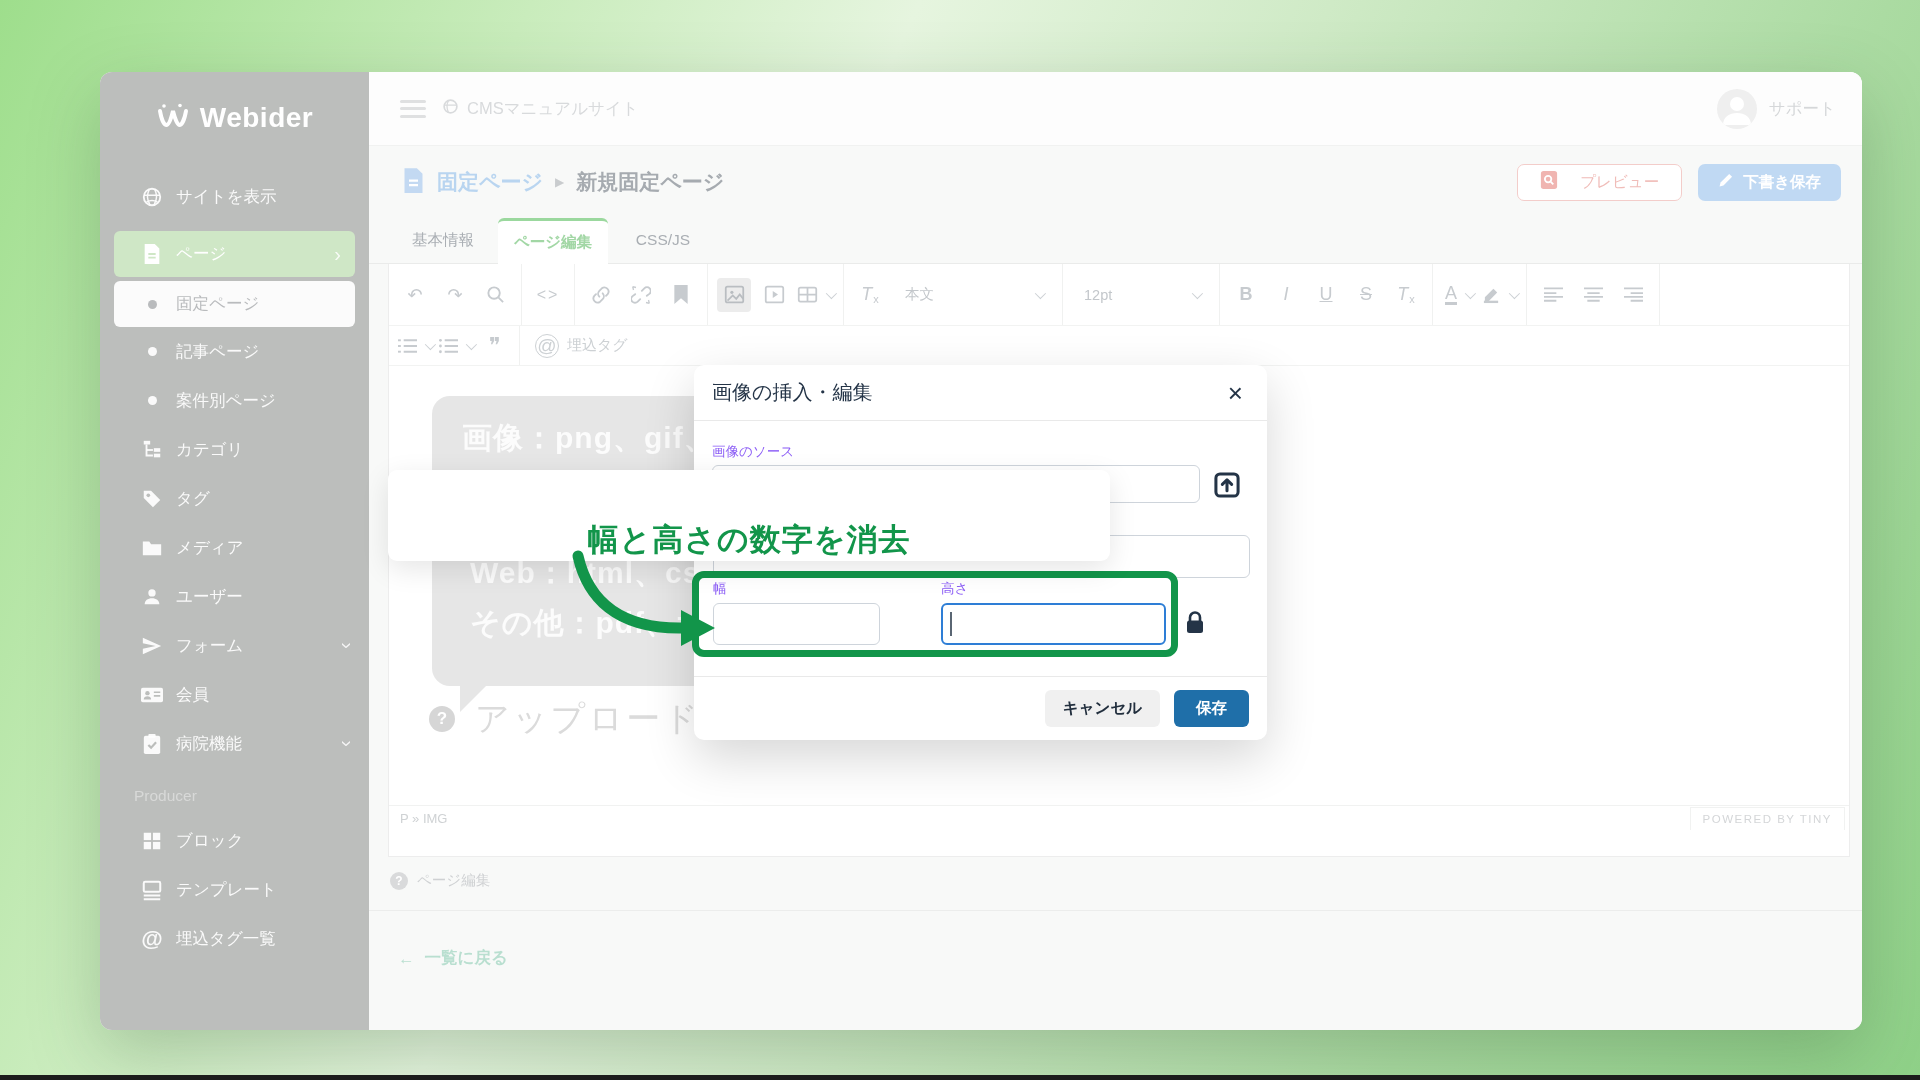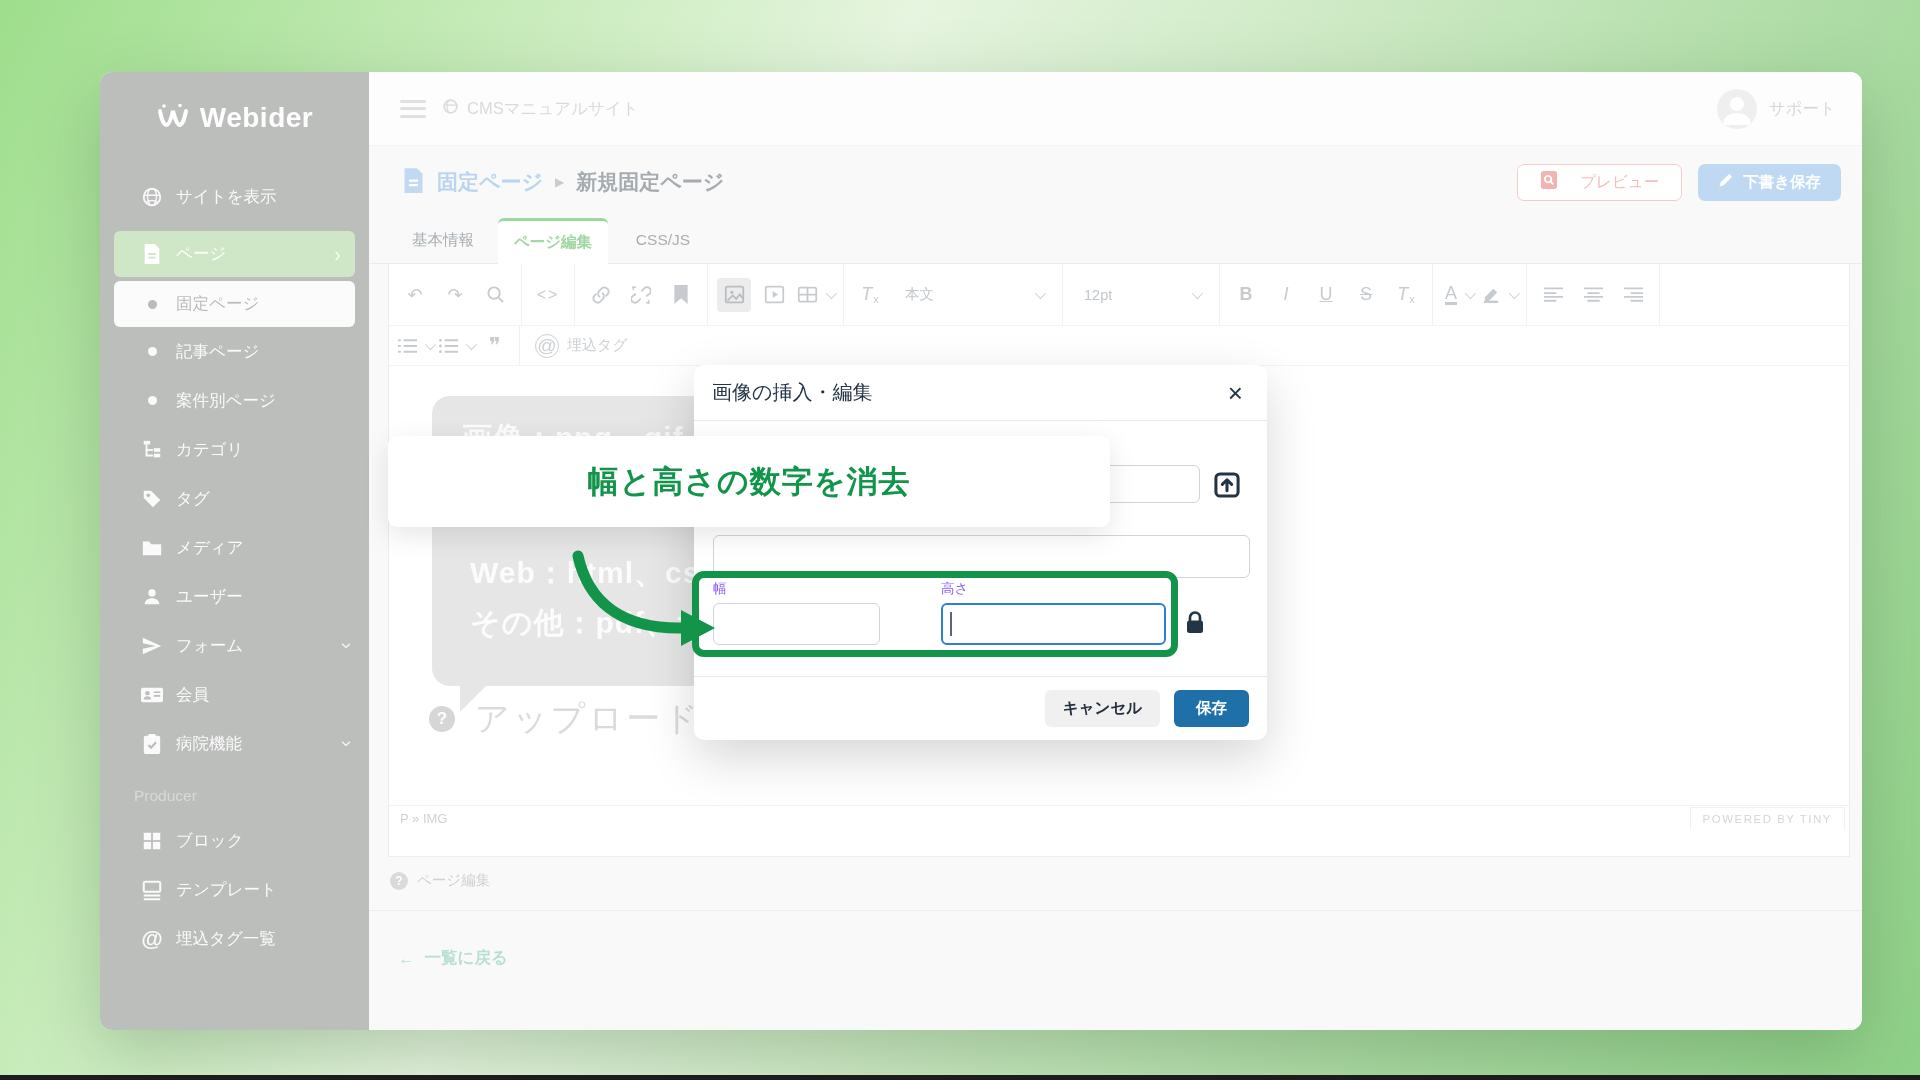--- a/index.html
+++ b/index.html
@@ -124,22 +124,22 @@
   .lock{position:absolute;left:490px;top:245px;color:var(--navy,#243447);cursor:pointer;}
   .green-box{position:absolute;left:-2px;top:206px;width:486px;height:86px;border:7px solid var(--anno-green,#12954a);
     border-radius:12px;z-index:6;pointer-events:none;}
   .m-footer-line{position:absolute;left:0;right:0;top:311px;border-top:1px solid #e9e9e9;}
   .m-btn{position:absolute;top:325px;height:37px;border:none;border-radius:6px;font-size:15.5px;font-weight:600;cursor:pointer;
     display:flex;align-items:center;justify-content:center;}
   .btn-cancel{left:351px;width:115px;background:#f0f0f0;color:#222f3e;}
   .btn-save{left:480px;width:75px;background:var(--save-blue,#1f6fa9);color:#ffffff;}
 
   
-  .callout{position:absolute;left:388px;top:436px;width:722px;height:91px;background:#fff;border-radius:9px;
-    box-shadow:0 8px 28px rgba(0,0,0,.10);z-index:40;display:flex;align-items:center;justify-content:center;}
+  .callout{position:absolute;left:388px;top:470px;width:722px;height:91px;background:#fff;border-radius:9px;
+    box-shadow:0 8px 28px rgba(0,0,0,.10);z-index:40;display:flex;align-items:flex-end;justify-content:center;}
   .callout-text{font-size:31px;font-weight:700;color:var(--anno-green,#12954a);letter-spacing:1px;}
   .arrow-svg{position:absolute;left:545px;top:548px;z-index:45;pointer-events:none;}
 </style>
 </head>
 <body>
 
 <div id="screen">
   <div class="window">
 
     <aside class="sidebar">

